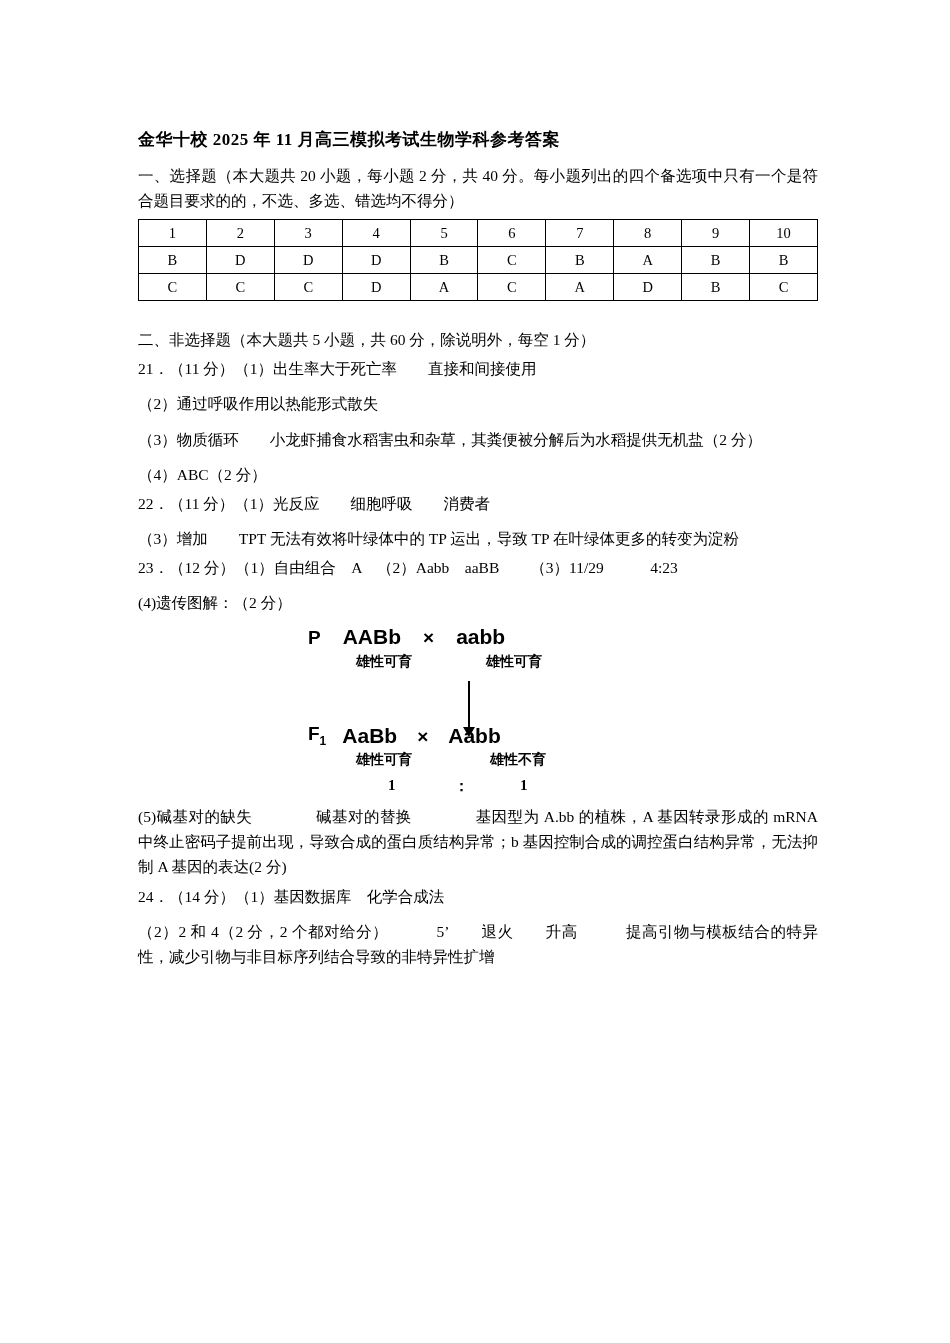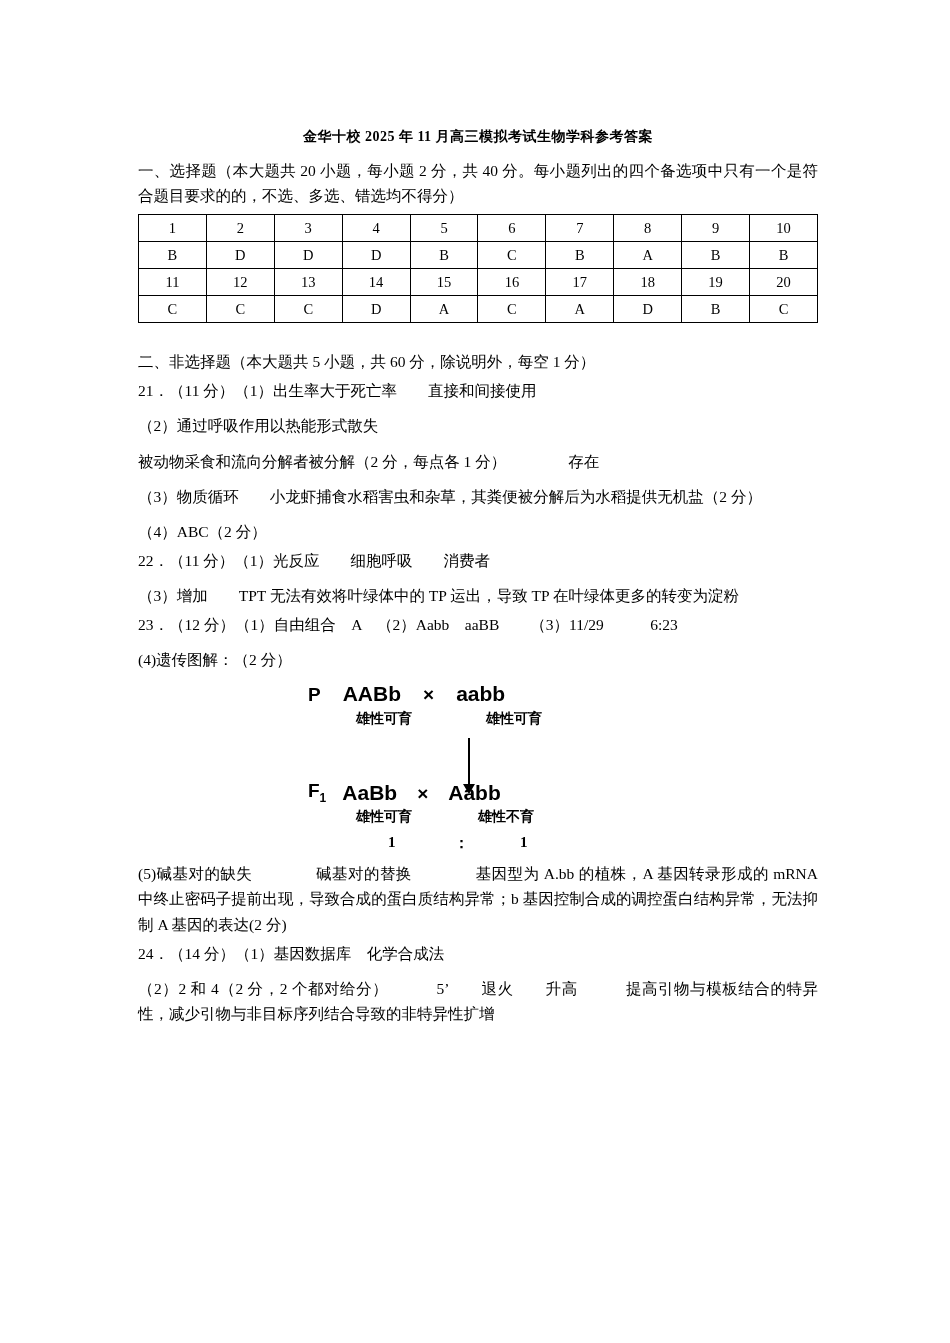--- a/index.html
+++ b/index.html
@@ -22,22 +22,22 @@
     height: 1343px;
     padding: 0;
   }
   .content {
     position: absolute;
     left: 138px;
     top: 128px;
     width: 680px;
   }
   .doc-title {
-    text-align: center;
-    font-size: 14px;
+    text-align: left;
+    font-size: 17px;
     font-weight: bold;
     letter-spacing: 0.5px;
     margin: 0 0 12px 0;
     font-family: "Liberation Serif", "DejaVu Serif", serif;
   }
   .para {
     font-size: 15.5px;
     line-height: 1.62;
     margin: 0 0 4px 0;
     text-align: justify;
@@ -156,58 +156,45 @@
         <td>D</td>
         <td>D</td>
         <td>B</td>
         <td>C</td>
         <td>B</td>
         <td>A</td>
         <td>B</td>
         <td>B</td>
       </tr>
       <tr>
-        <td>11</td>
-        <td>12</td>
-        <td>13</td>
-        <td>14</td>
-        <td>15</td>
-        <td>16</td>
-        <td>17</td>
-        <td>18</td>
-        <td>19</td>
-        <td>20</td>
-      </tr>
-      <tr>
         <td>C</td>
         <td>C</td>
         <td>C</td>
         <td>D</td>
         <td>A</td>
         <td>C</td>
         <td>A</td>
         <td>D</td>
         <td>B</td>
         <td>C</td>
       </tr>
     </tbody>
       </table>
 
     <div class="para mt14">二、非选择题（本大题共 5 小题，共 60 分，除说明外，每空 1 分）</div>
 
     <div class="para mt10">21．（11 分）（1）出生率大于死亡率　　直接和间接使用</div>
     <div class="para mt6">（2）通过呼吸作用以热能形式散失</div>
-    <div class="para mt6">被动物采食和流向分解者被分解（2 分，每点各 1 分）　　　　存在</div>
     <div class="para mt6">（3）物质循环　　小龙虾捕食水稻害虫和杂草，其粪便被分解后为水稻提供无机盐（2 分）</div>
     <div class="para mt6">（4）ABC（2 分）</div>
 
     <div class="para mt10">22．（11 分）（1）光反应　　细胞呼吸　　消费者</div>
     <div class="para mt6">（3）增加　　TPT 无法有效将叶绿体中的 TP 运出，导致 TP 在叶绿体更多的转变为淀粉</div>
 
-    <div class="para mt10">23．（12 分）（1）自由组合　A　（2）Aabb　aaBB　　（3）11/29　　　6:23</div>
+    <div class="para mt10">23．（12 分）（1）自由组合　A　（2）Aabb　aaBB　　（3）11/29　　　4:23</div>
     <div class="para mt6">(4)遗传图解：（2 分）</div>
 
     <div class="diagram">
       <div class="gen-row" style="left:170px; top:6px;">
         <span class="gen-label" style="margin-right:22px;">P</span>
         <span class="gen-geno">AABb</span>
         <span class="gen-cross" style="margin:0 22px;">×</span>
         <span class="gen-geno">aabb</span>
       </div>
       <div class="gen-sub" style="position:absolute; left:218px; top:34px;">雄性可育</div>
@@ -217,21 +204,21 @@
         <div class="arrow-head"></div>
       </div>
 
       <div class="gen-row" style="left:170px; top:104px;text-align:right;">
         <span class="gen-label" style="margin-right:16px;"><span>F</span><sub>1</sub></span>
         <span class="gen-geno">AaBb</span>
         <span class="gen-cross" style="margin:0 20px;">×</span>
         <span class="gen-geno">Aabb</span>
       </div>
       <div class="gen-sub" style="position:absolute; left:218px; top:132px;">雄性可育</div>
-      <div class="gen-sub" style="position:absolute; left:340px; top:132px;">雄性不育</div>
+      <div class="gen-sub" style="position:absolute; left:352px; top:132px;">雄性不育</div>
 
       <div class="ratio" style="left:250px;">1</div>
       <div class="ratio" style="left:316px;">：</div>
       <div class="ratio" style="left:382px;">1</div>
     </div>
 
     <div class="para">(5)碱基对的缺失　　　　碱基对的替换　　　　基因型为 A.bb 的植株，A 基因转录形成的 mRNA 中终止密码子提前出现，导致合成的蛋白质结构异常；b 基因控制合成的调控蛋白结构异常，无法抑制 A 基因的表达(2 分)</div>
 
     <div class="para mt10">24．（14 分）（1）基因数据库　化学合成法</div>
     <div class="para mt6">（2）2 和 4（2 分，2 个都对给分）　　　5’　　退火　　升高　　　提高引物与模板结合的特异性，减少引物与非目标序列结合导致的非特异性扩增</div>

